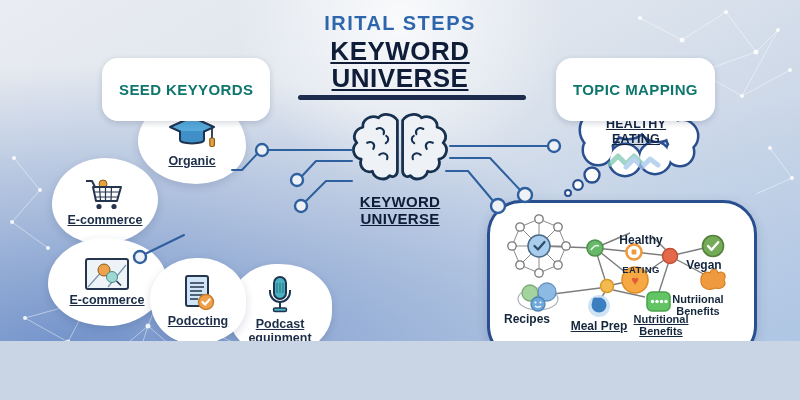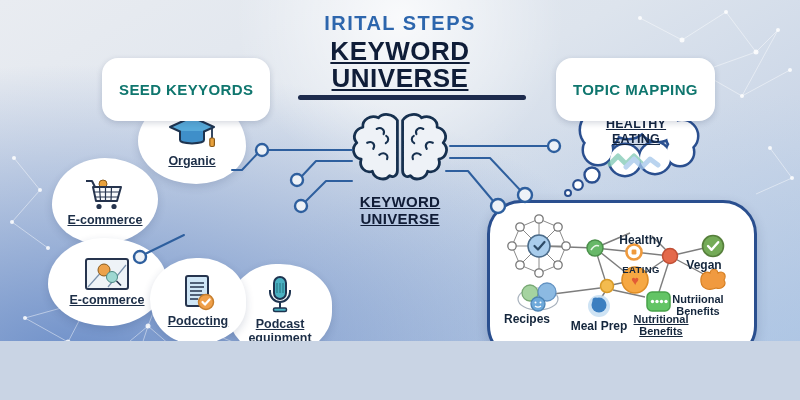--- a/index.html
+++ b/index.html
@@ -293,21 +293,21 @@
     <div class="panel-label" style="left:113px;top:13px;width:76px;">
       <div style="font-size:12px;">Healthy</div>
       <div style="font-size:9.5px;letter-spacing:.4px;">EATING</div>
     </div>
     <div class="panel-label" style="left:184px;top:56px;width:60px;font-size:12px;">Vegan</div>
     <div class="panel-label" style="left:168px;top:90px;width:80px;font-size:11px;">Nutriional
 Benefits</div>
     <div class="panel-label" style="left:131px;top:110px;width:80px;font-size:11px;text-decoration:underline;">Nutritional
 Benefits</div>
     <div class="panel-label" style="left:5px;top:110px;width:64px;font-size:12px;">Recipes</div>
-    <div class="panel-label" style="left:73px;top:117px;width:72px;font-size:12px;">Meal Prep</div>
+    <div class="panel-label" style="left:73px;top:117px;width:72px;font-size:12px;text-decoration:underline;">Meal Prep</div>
   </div>
 
   <svg class="abs nopad" width="800" height="400" viewBox="0 0 800 400" style="left:0;top:0;z-index:5">
     <g fill="none" stroke="#2e5f9e" stroke-width="2" stroke-linejoin="round" stroke-linecap="round">
       <path d="M232,170 L242,170 L258,153"></path>
       <path d="M268,150 L352,150"></path>
       <path d="M352,161 L316,161 L302,176"></path>
       <path d="M352,181 L326,181 L306,201"></path>
       <path d="M145,254 L184,235"></path>
       <path d="M450,146 L548,146"></path>

